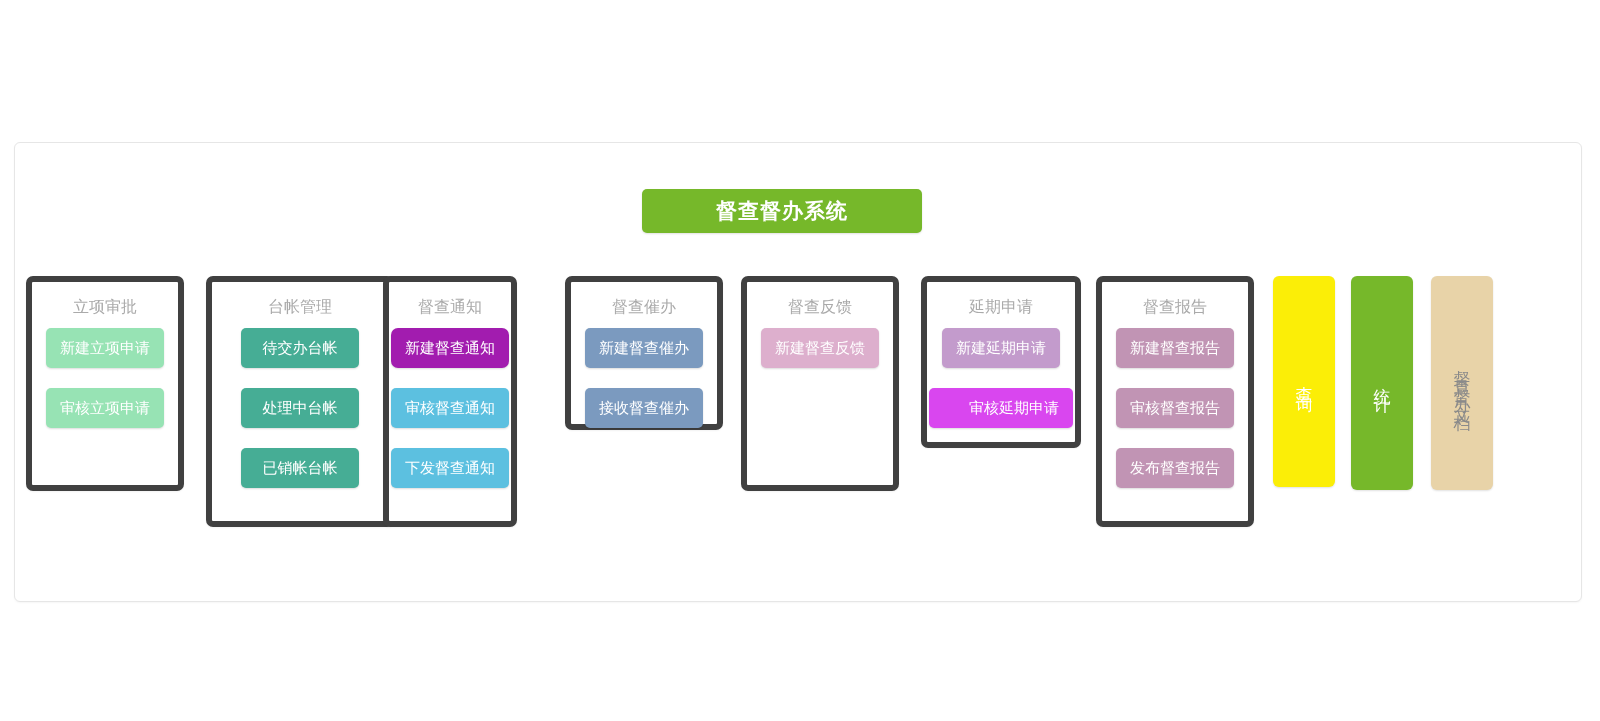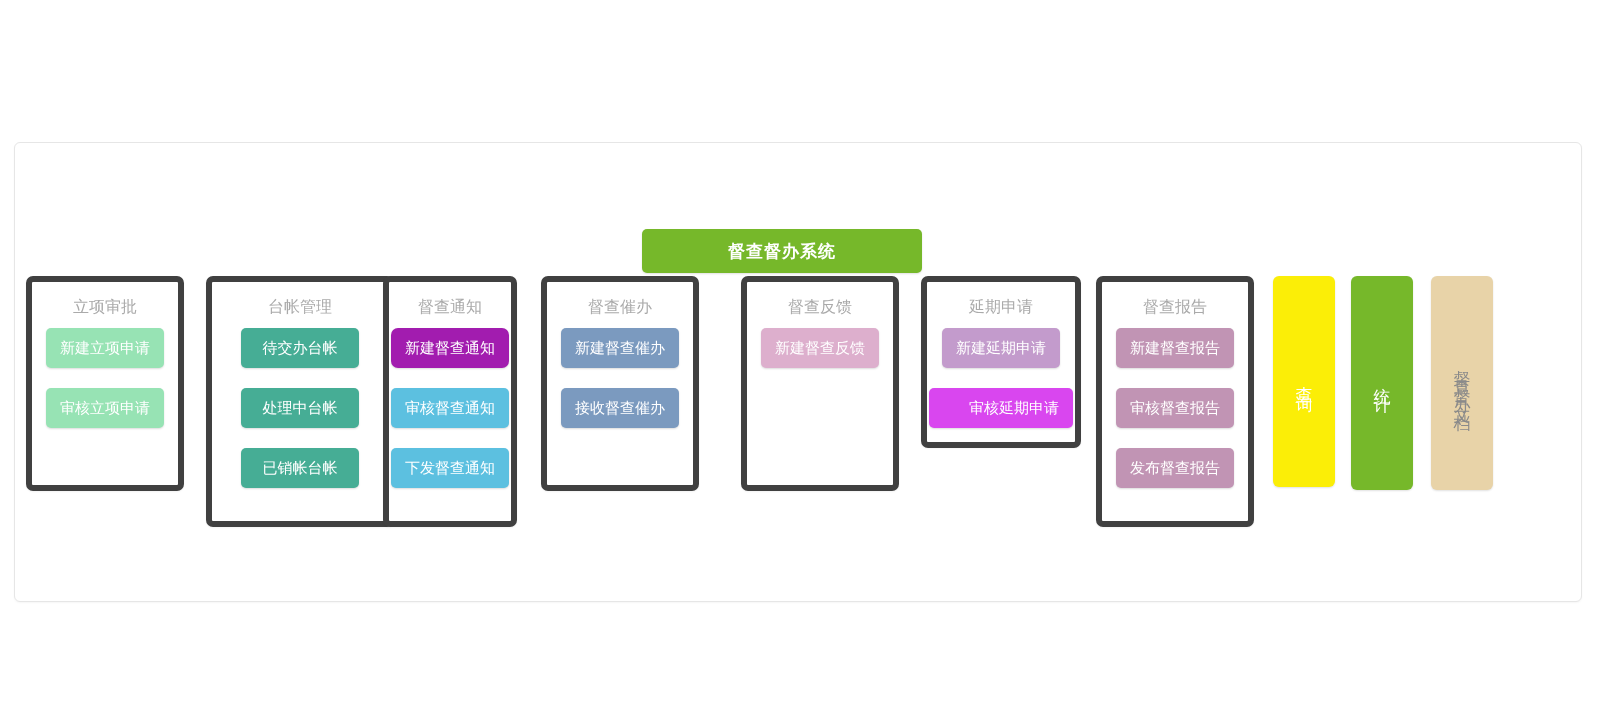--- a/index.html
+++ b/index.html
@@ -36,30 +36,29 @@
   
   .title-btn {
     position: absolute;
     left: 642px;
     top: 189px;
     width: 280px;
     height: 44px;
     border-radius: 5px;
     background: #76b82a;
     color: #ffffff;
-    font-size: 17px;
+    font-size: 21px;
     font-weight: bold;
     letter-spacing: 1px;
     display: flex;
     align-items: center;
     justify-content: center;
     box-shadow: 0 1px 2px rgba(0,0,0,0.12);
     cursor: pointer;
     user-select: none;
-    margin-top: 40px;
   }
 
   
   .columns-row {
     position: absolute;
     left: 0;
     top: 276px;
     width: 1600px;
     height: 260px;
   }
@@ -155,21 +154,21 @@
         </div>
       </div>
       <div class="group-card" style="left: 383px; width: 134px; height: 251px;">
         <div class="group-title">督查通知</div>
         <div class="group-buttons">
           <div class="gbtn" style="background: #a21caf; border-radius: 7px;">新建督查通知</div>
           <div class="gbtn" style="background: rgb(92, 192, 224);">审核督查通知</div>
           <div class="gbtn" style="background: rgb(92, 192, 224);">下发督查通知</div>
         </div>
       </div>
-      <div class="group-card" style="left: 541px; width: 158px; height: 215px;">
+      <div class="group-card" style="left: 565px; width: 158px; height: 154px;">
         <div class="group-title">督查催办</div>
         <div class="group-buttons">
           <div class="gbtn" style="background: rgb(123, 154, 191);">新建督查催办</div>
           <div class="gbtn" style="background: rgb(123, 154, 191);">接收督查催办</div>
         </div>
       </div>
       <div class="group-card" style="left: 741px; width: 158px; height: 215px;">
         <div class="group-title">督查反馈</div>
         <div class="group-buttons">
           <div class="gbtn" style="background: rgb(221, 175, 205);">新建督查反馈</div>

